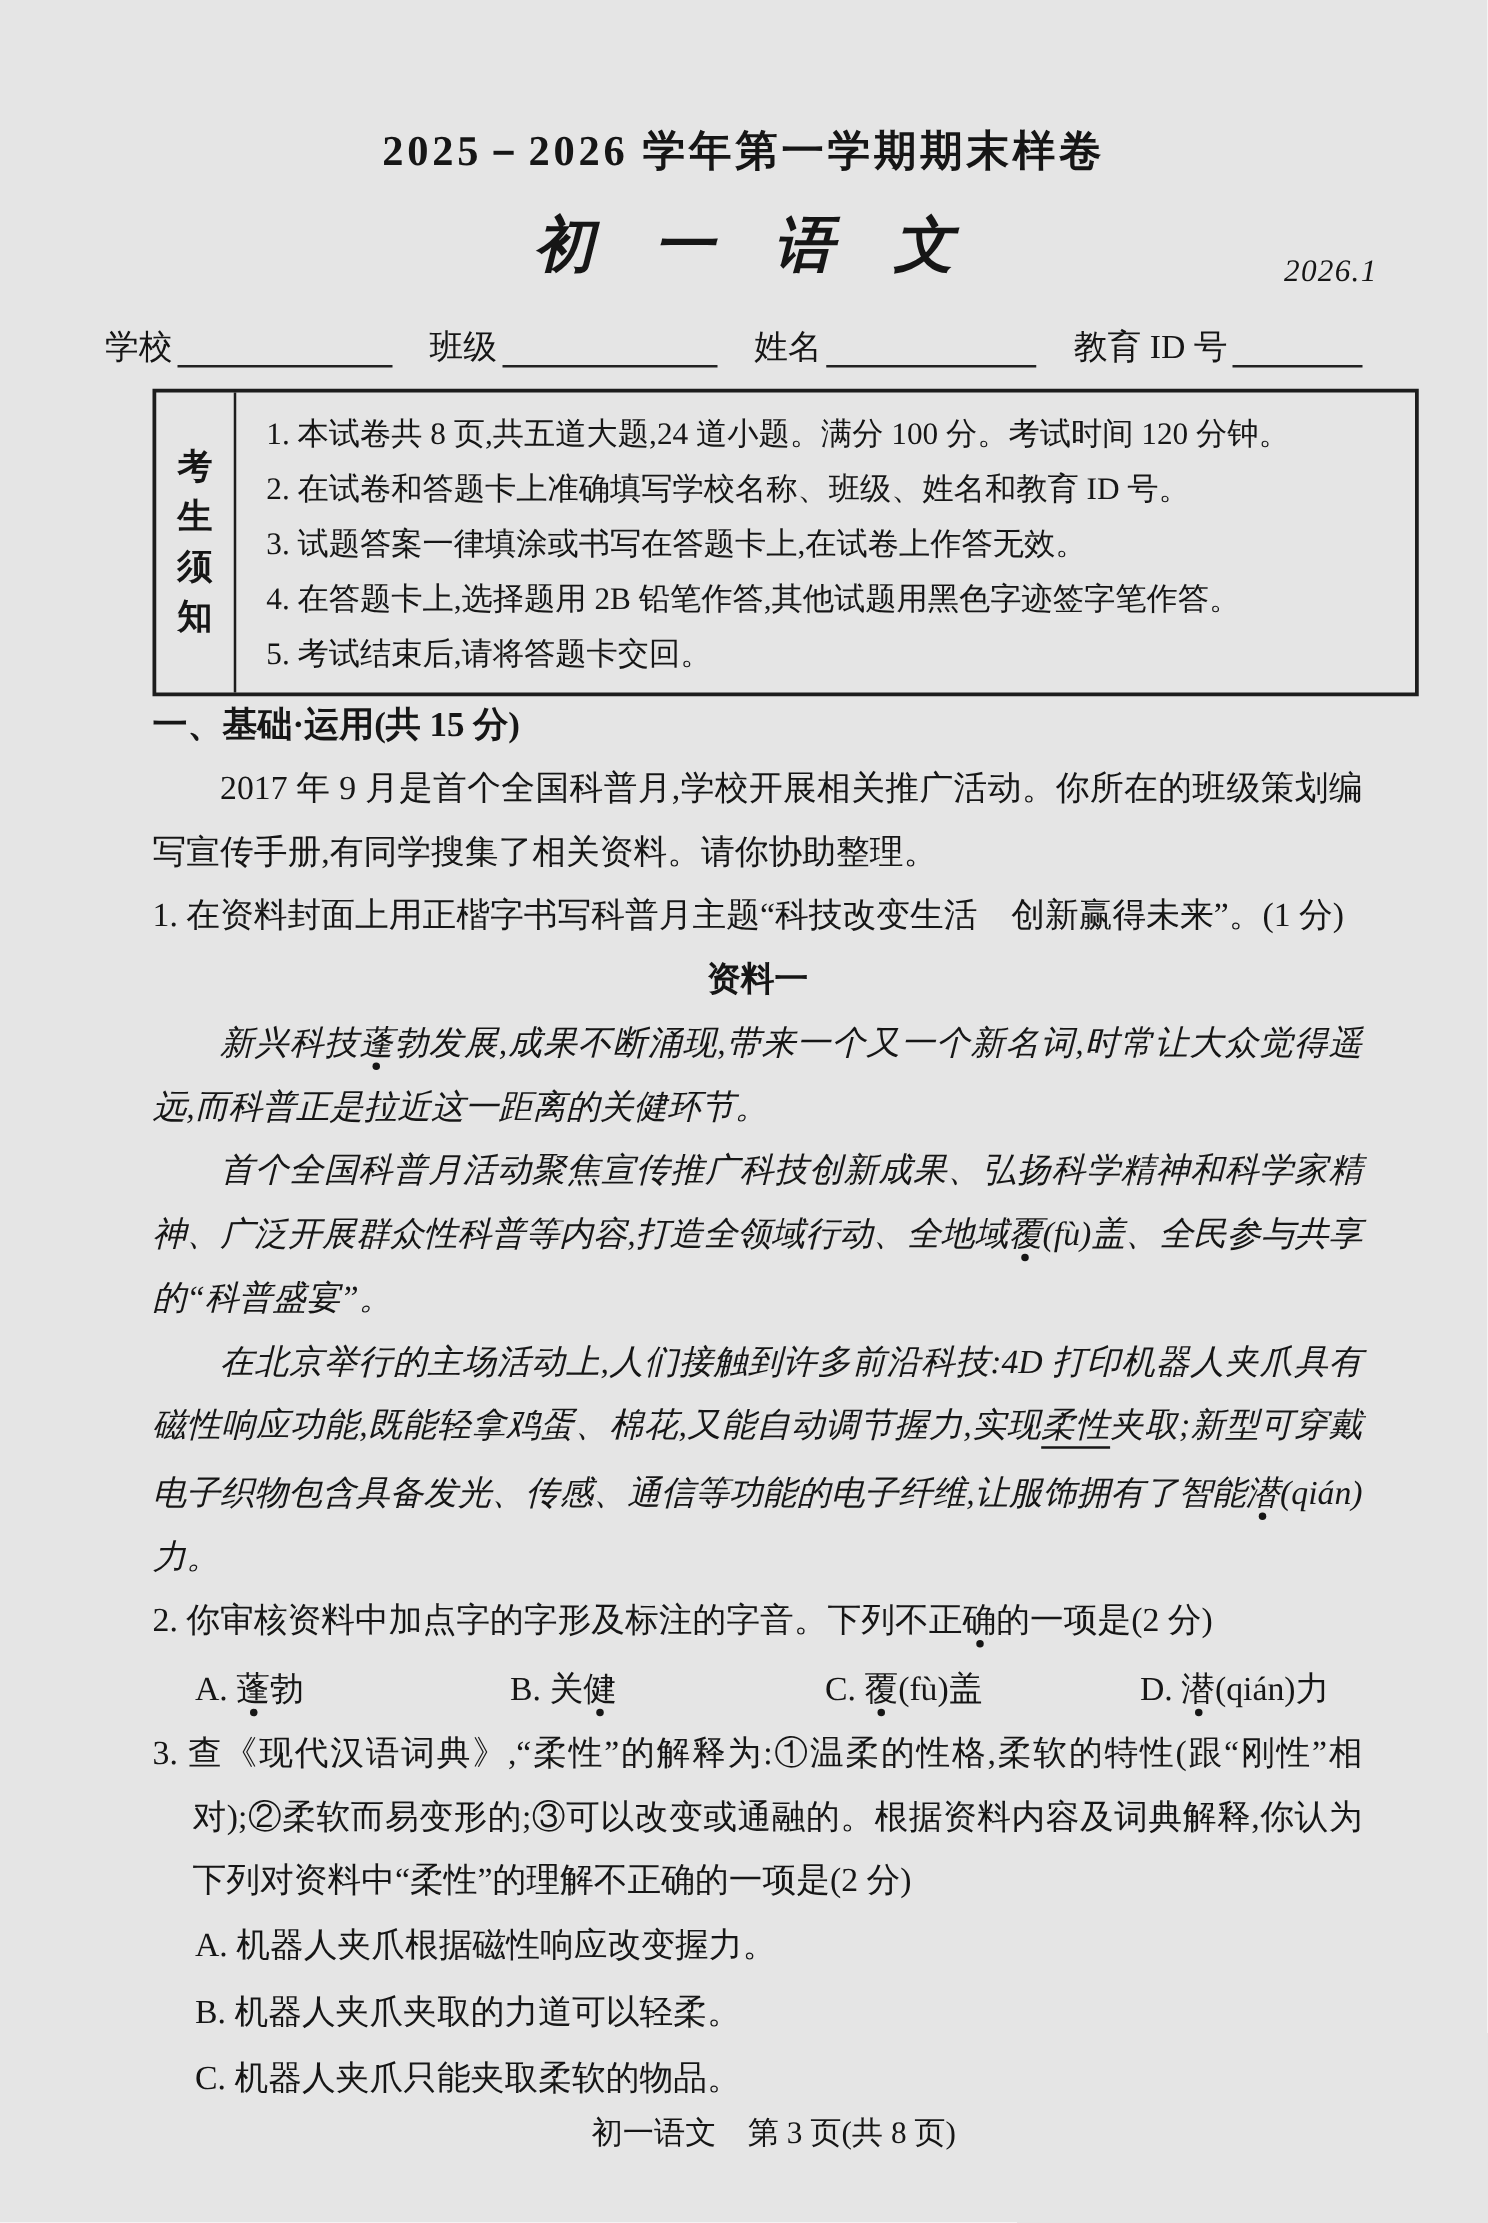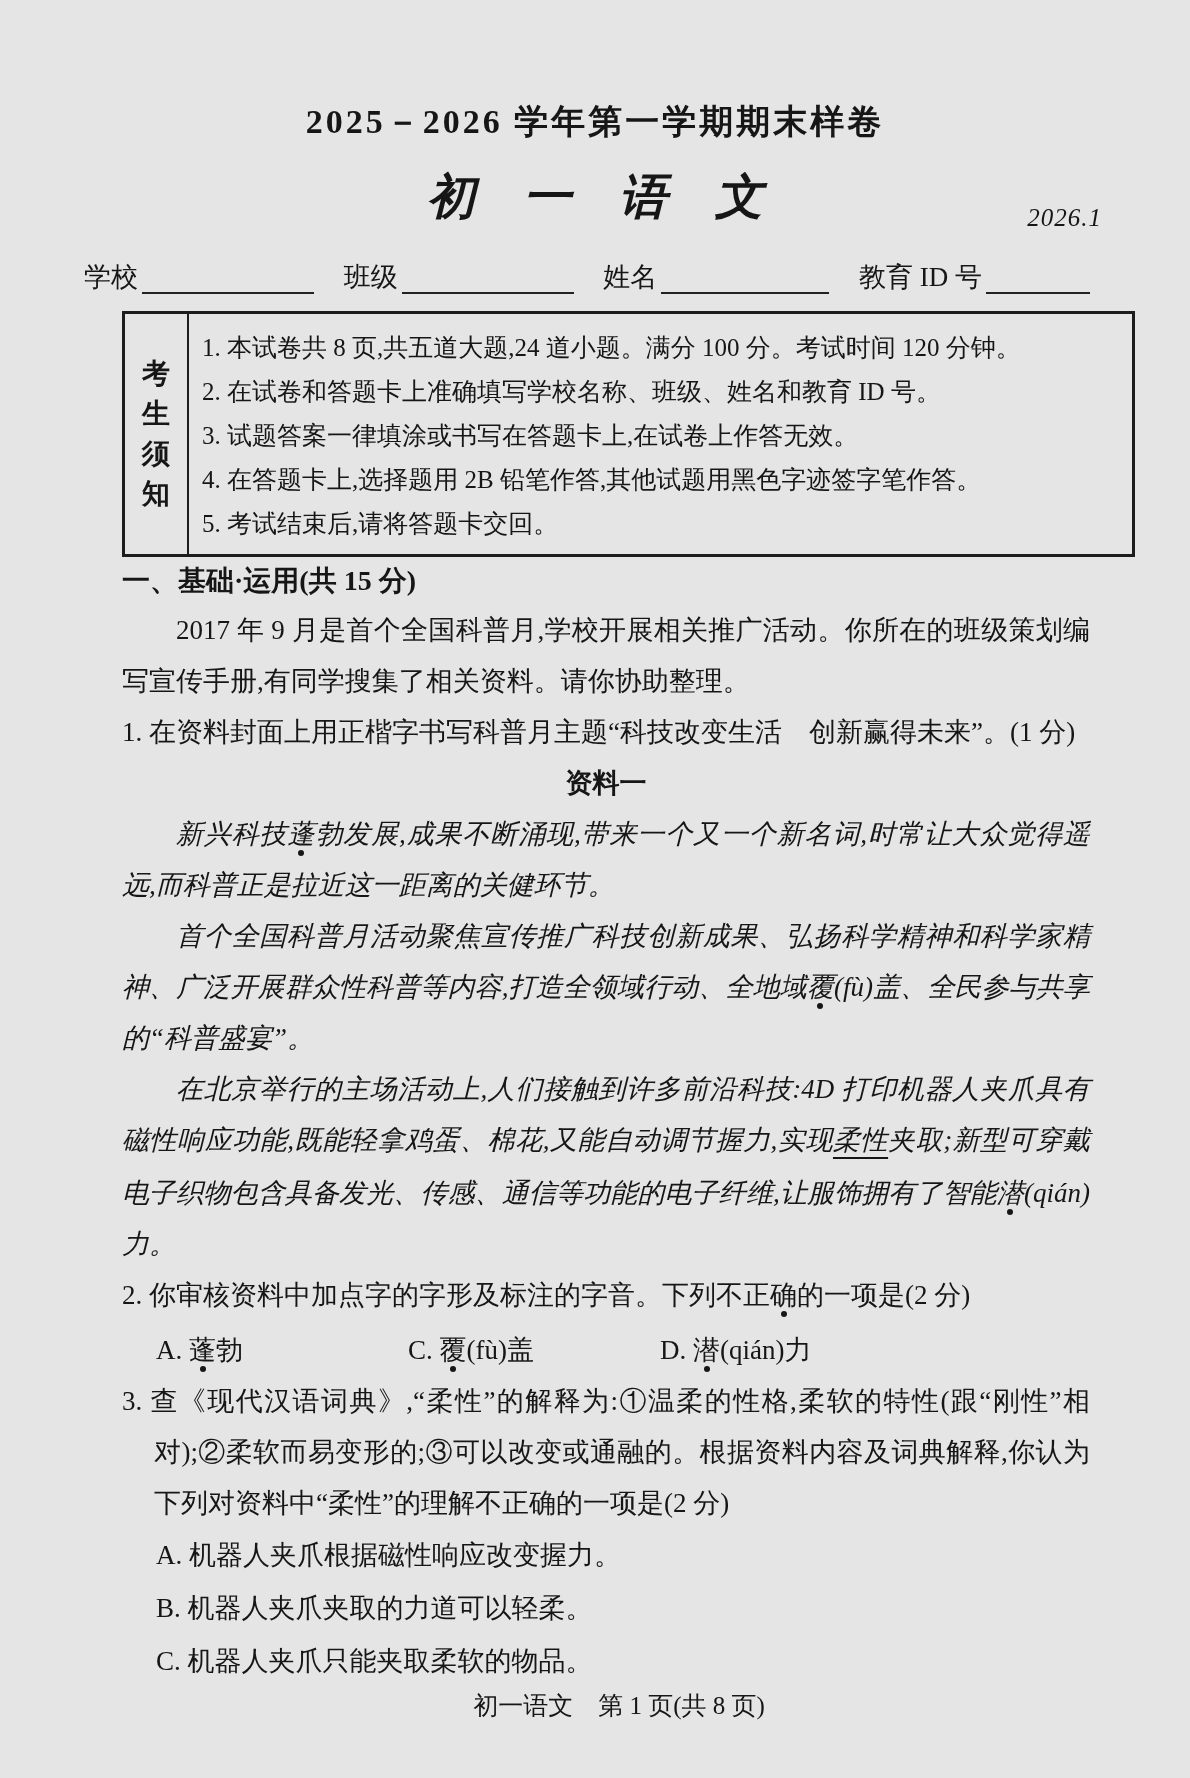--- a/index.html
+++ b/index.html
@@ -15,21 +15,21 @@
   .exam-date{position:absolute;right:88px;bottom:-2px;font-size:25px;letter-spacing:1px;}
   
   .info-row{display:flex;justify-content:space-between;align-items:flex-end;margin:30px 100px 0 84px;font-size:27px;line-height:34px;}
   .info-field{display:flex;align-items:flex-end;}
   .blank{display:inline-block;border-bottom:2px solid #222;height:30px;margin-left:4px;}
   .blank.w1{width:172px}.blank.w2{width:172px}.blank.w3{width:168px}.blank.w4{width:104px}
   
   .notice{display:flex;border:3px solid #1d1d1d;margin:17px 55px 0 122px;background:transparent;}
   .notice-side{width:62px;border-right:2px solid #1d1d1d;display:flex;align-items:center;justify-content:center;}
   .notice-side-text{width:30px;font-size:28px;font-weight:700;line-height:40px;text-align:center;word-break:break-all;}
-  .notice-body{flex:1;padding:12px 14px 8px 13px;}
+  .notice-body{flex:1;padding:12px 14px 8px 24px;}
   .notice-body p{margin:0;font-size:25px;line-height:44px;text-align:left;}
   
   .content{margin:0 100px 0 122px;width:968px;font-size:27px;line-height:51px;text-align:justify;}
   .content p{margin:0;}
   .section-title{font-weight:700;font-size:28px;line-height:48px;margin-top:4px;text-align:left;}
   .para-indent{text-indent:54px;}
   .material-title{text-align:center;font-weight:700;}
   .material p{text-indent:54px;font-style:italic;}
   .q2-stem{margin-top:4px;}
   .q2-options{display:grid;grid-template-columns:252px 252px 252px auto;padding-left:34px;margin-top:4px;}
@@ -95,27 +95,28 @@
 
     <div class="material">
       <p><span>新兴科技</span><span class="em-dot">蓬</span><span>勃发展,成果不断涌现,带来一个又一个新名词,时常让大众觉得遥远,而科普正是拉近这一距离的关健环节。</span></p>
       <p><span>首个全国科普月活动聚焦宣传推广科技创新成果、弘扬科学精神和科学家精神、广泛开展群众性科普等内容,打造全领域行动、全地域</span><span class="em-dot">覆</span><span>(fù)盖、全民参与共享的“科普盛宴”。</span></p>
       <p><span>在北京举行的主场活动上,人们接触到许多前沿科技:4D 打印机器人夹爪具有磁性响应功能,既能轻拿鸡蛋、棉花,又能自动调节握力,实现</span><span class="u-mark">柔性</span><span>夹取;新型可穿戴电子织物包含具备发光、传感、通信等功能的电子纤维,让服饰拥有了智能</span><span class="em-dot">潜</span><span>(qián)力。</span></p>
     </div>
 
     <p class="q2-stem"><span>2. 你审核资料中加点字的字形及标注的字音。下列不正</span><span class="em-dot">确</span><span>的一项是(2 分)</span></p>
     <div class="q2-options">
       <span class="opt"><span>A. </span><span class="em-dot">蓬</span><span>勃</span></span>
+      <span class="opt"><span>B. 关</span><span class="em-dot">健</span></span>
       <span class="opt"><span>C. </span><span class="em-dot">覆</span><span>(fù)盖</span></span>
       <span class="opt"><span>D. </span><span class="em-dot">潜</span><span>(qián)力</span></span>
     </div>
 
     <p class="q3-stem">3. 查《现代汉语词典》,“柔性”的解释为:①温柔的性格,柔软的特性(跟“刚性”相对);②柔软而易变形的;③可以改变或通融的。根据资料内容及词典解释,你认为下列对资料中“柔性”的理解不正确的一项是(2 分)</p>
     <div class="q3-options">
       <p>A. 机器人夹爪根据磁性响应改变握力。</p>
       <p>B. 机器人夹爪夹取的力道可以轻柔。</p>
       <p>C. 机器人夹爪只能夹取柔软的物品。</p>
     </div>
   </div>
 
-  <div class="page-footer">初一语文　第 1 页(共 8 页)</div>
+  <div class="page-footer">初一语文　第 3 页(共 8 页)</div>
 
 </div>
 
 </body></html>

